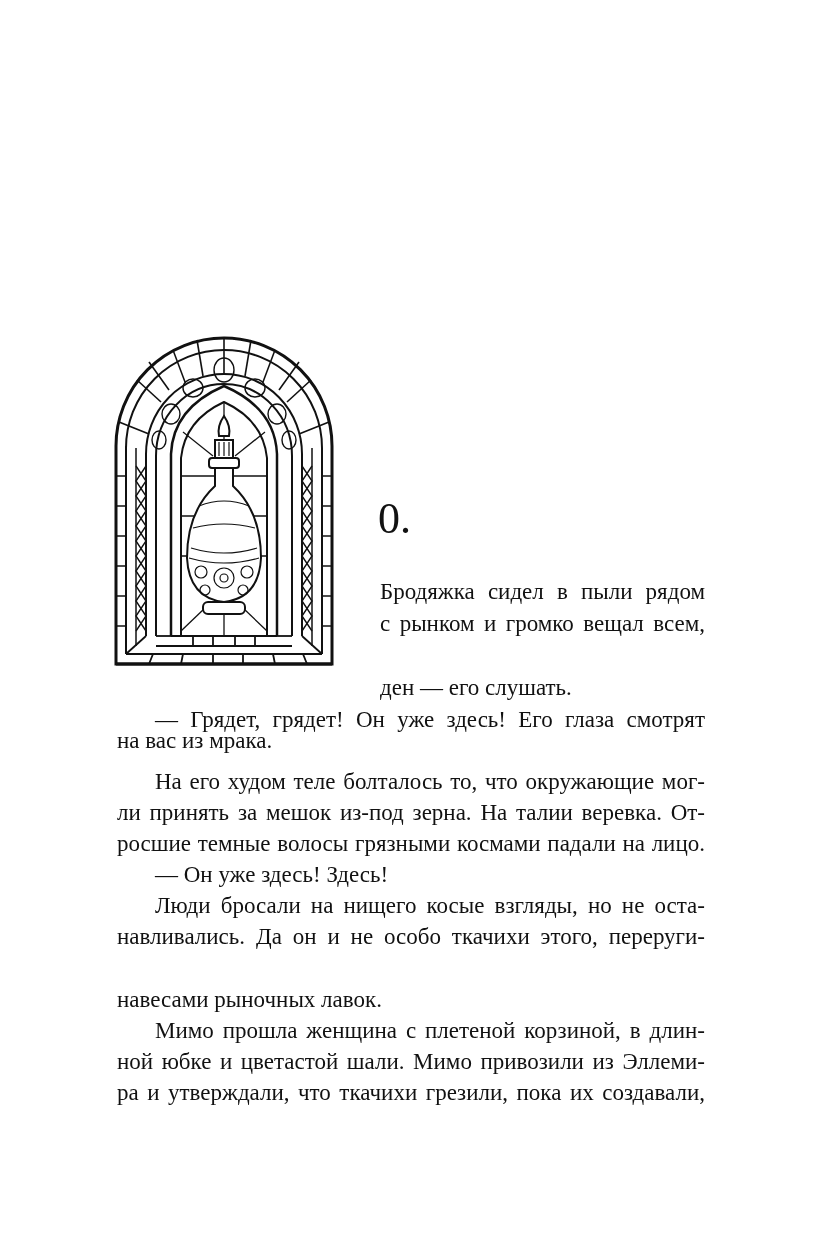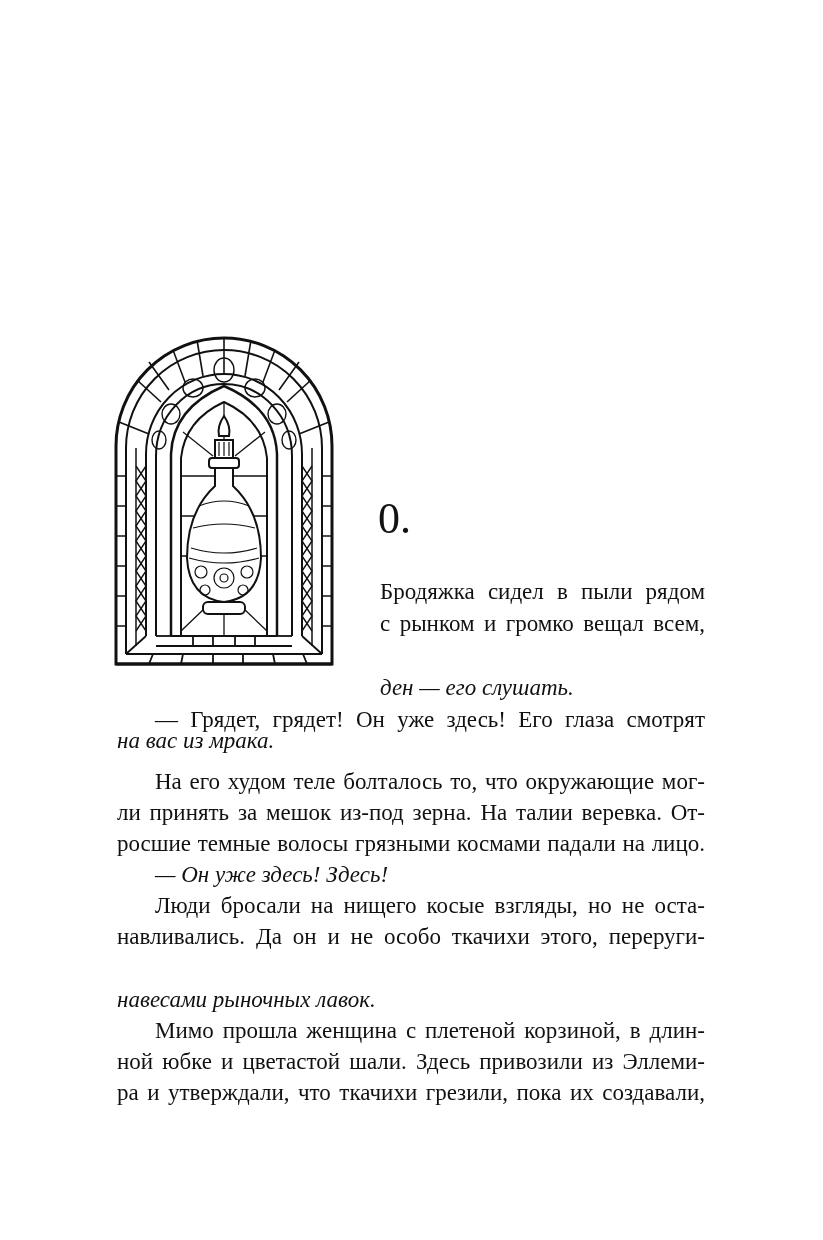--- a/index.html
+++ b/index.html
@@ -7,21 +7,21 @@
          font-family:"DejaVu Serif","Liberation Serif",serif; color:#111; }
   .page { position:absolute; left:0; top:0; width:823px; height:1240px; }
   .window { position:absolute; left:113px; top:336px; width:222px; height:330px; }
   .chapter-num { position:absolute; left:378px; top:494px; font-size:44px; line-height:50px;
                  font-family:"Liberation Serif","DejaVu Serif",serif; }
   .line { position:absolute; font-family:"Liberation Serif","DejaVu Serif",serif;
           font-size:23px; line-height:31px; white-space:nowrap; }
   .side { left:380px; width:325px; }
   .full { left:117px; width:588px; }
   .just { text-align:justify; text-align-last:justify; }
-  .last { text-align:right; text-align-last:left;font-style:italic; }
+  .last { text-align:right; text-align-last:left; }
   .indent { text-indent:38px; }
 </style>
 </head>
 <body>
 
 <div class="page">
 
   <svg class="window" viewBox="0 0 222 330" fill="none" stroke="#111" stroke-width="2">
 
     <path d="M3 328 L3 110 A108 108 0 0 1 219 110 L219 328 Z" stroke-width="3"></path>
@@ -146,15 +146,15 @@
   <div class="line full just indent" style="top:704px">— Грядет, грядет! Он уже здесь! Его глаза смотрят</div>
   <div class="line full last" style="top:725px">на вас из мрака.</div>
   <div class="line full just indent" style="top:766px">На его худом теле болталось то, что окружающие мог-</div>
   <div class="line full just" style="top:797px">ли принять за мешок из-под зерна. На талии веревка. От-</div>
   <div class="line full just" style="top:828px">росшие темные волосы грязными космами падали на лицо.</div>
   <div class="line full last indent" style="top:859px">— Он уже здесь! Здесь!</div>
   <div class="line full just indent" style="top:890px">Люди бросали на нищего косые взгляды, но не оста-</div>
   <div class="line full just" style="top:921px">навливались. Да он и не особо ткачихи этого, переруги-</div>
   <div class="line full just indent" style="top:1015px">Мимо прошла женщина с плетеной корзиной, в длин-</div>
   <div class="line full last" style="top:984px">навесами рыночных лавок.</div>
-  <div class="line full just" style="top:1046px">ной юбке и цветастой шали. Здесь привозили из Эллеми-</div>
+  <div class="line full just" style="top:1046px">ной юбке и цветастой шали. Мимо привозили из Эллеми-</div>
   <div class="line full just" style="top:1077px">ра и утверждали, что ткачихи грезили, пока их создавали,</div>
 </div>
 
 </body></html>

